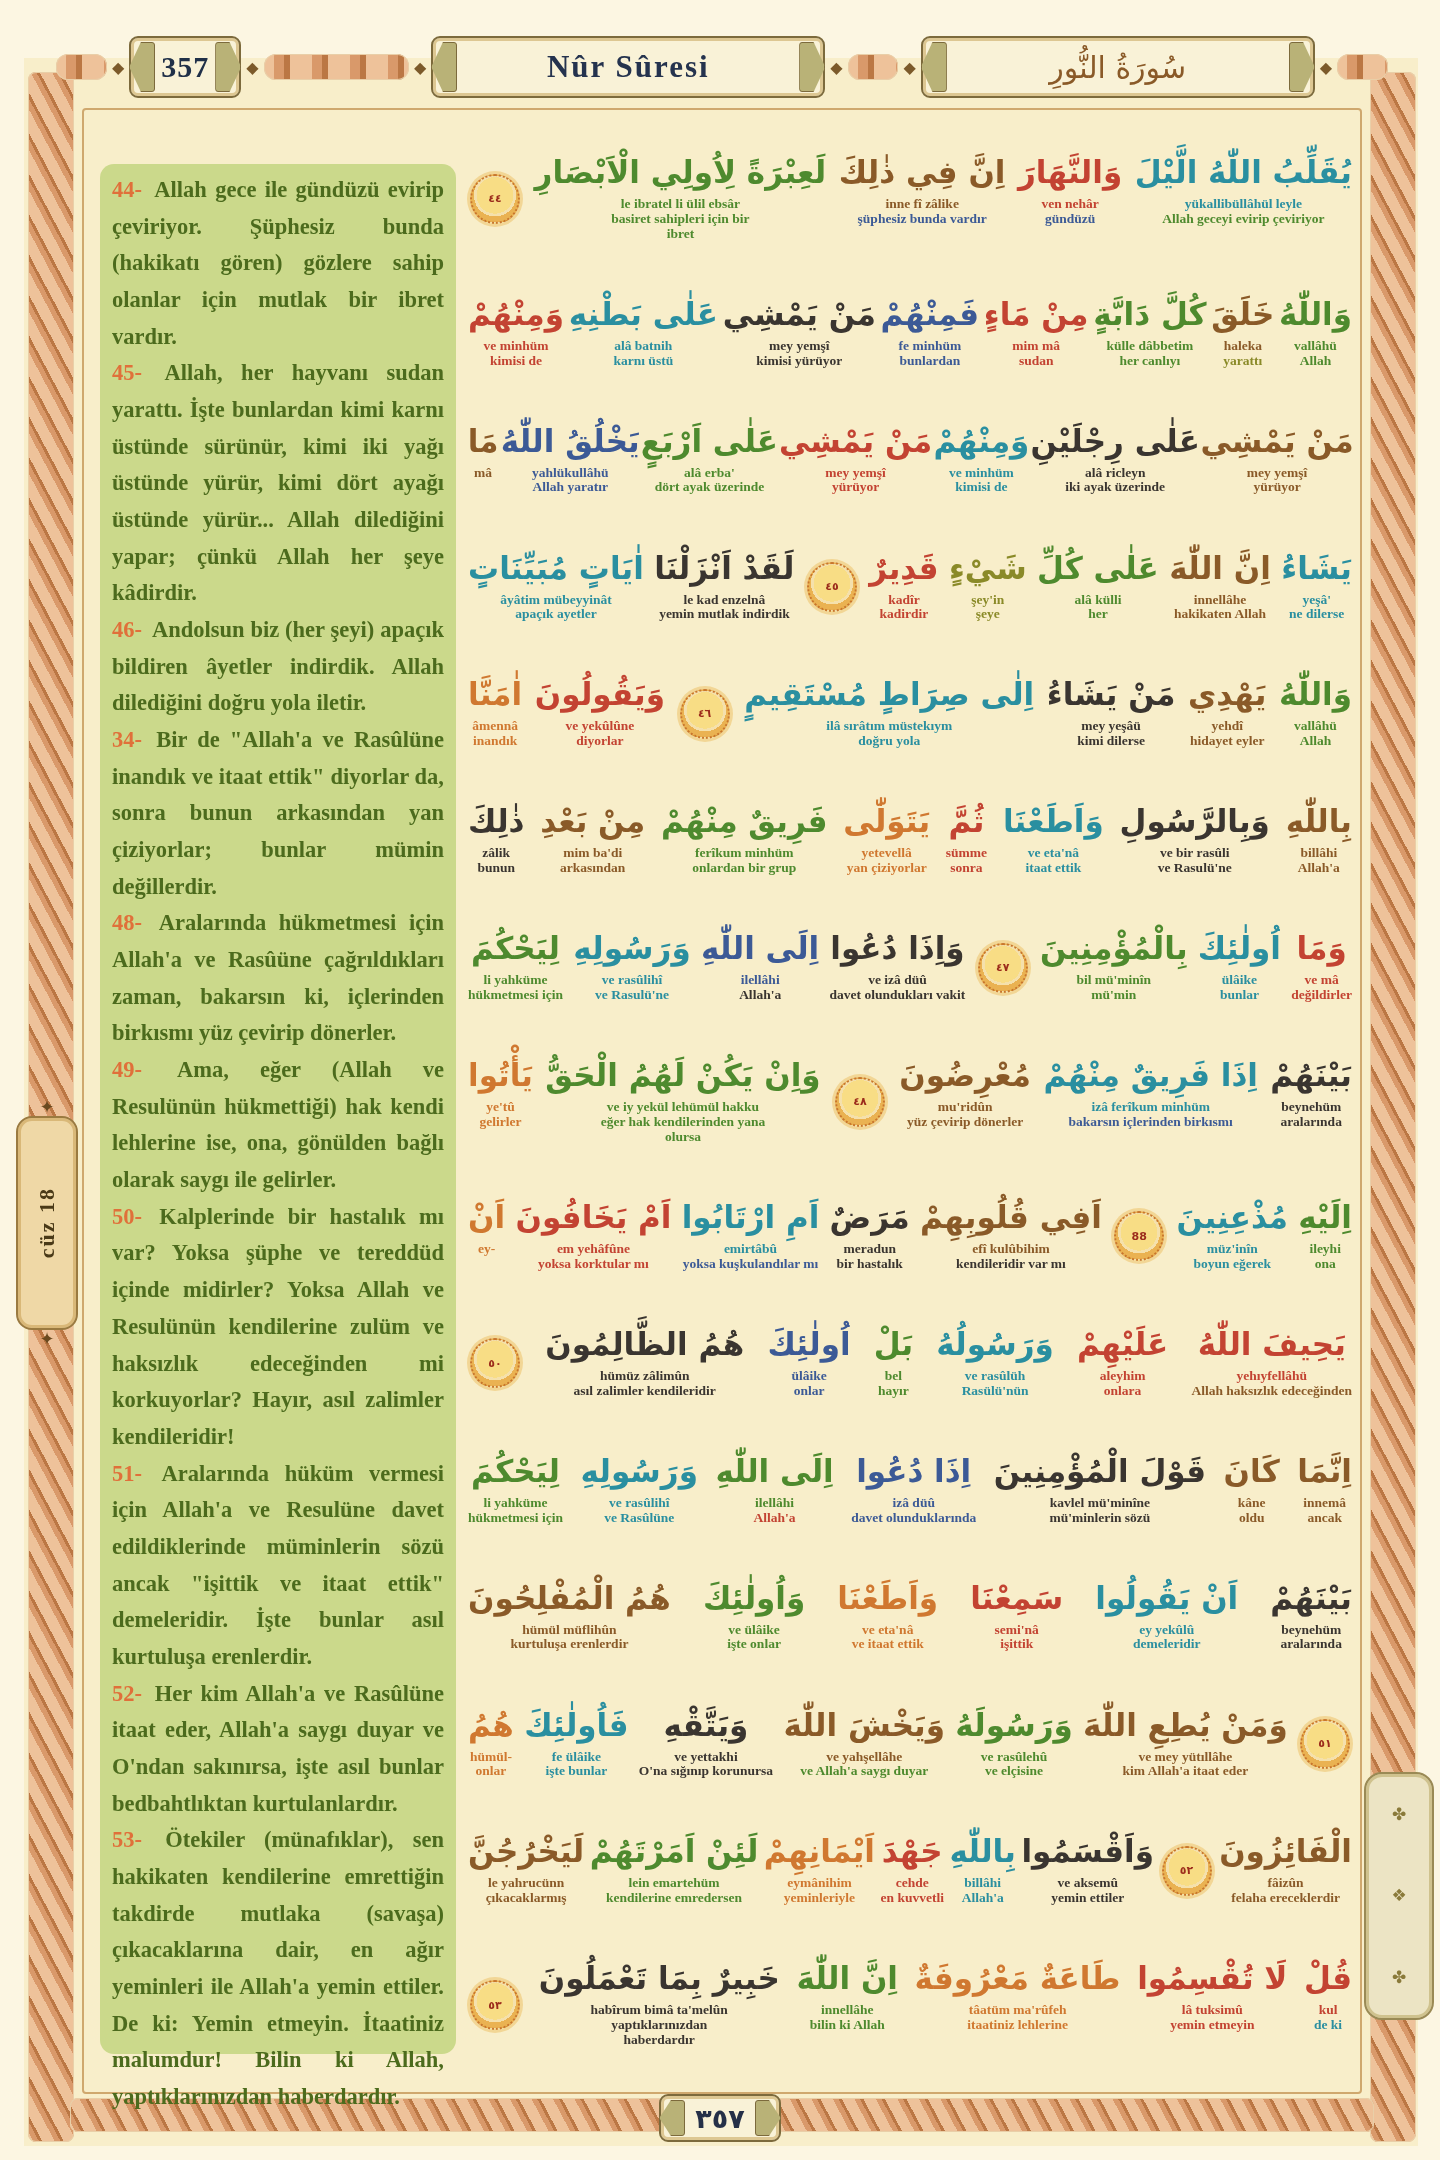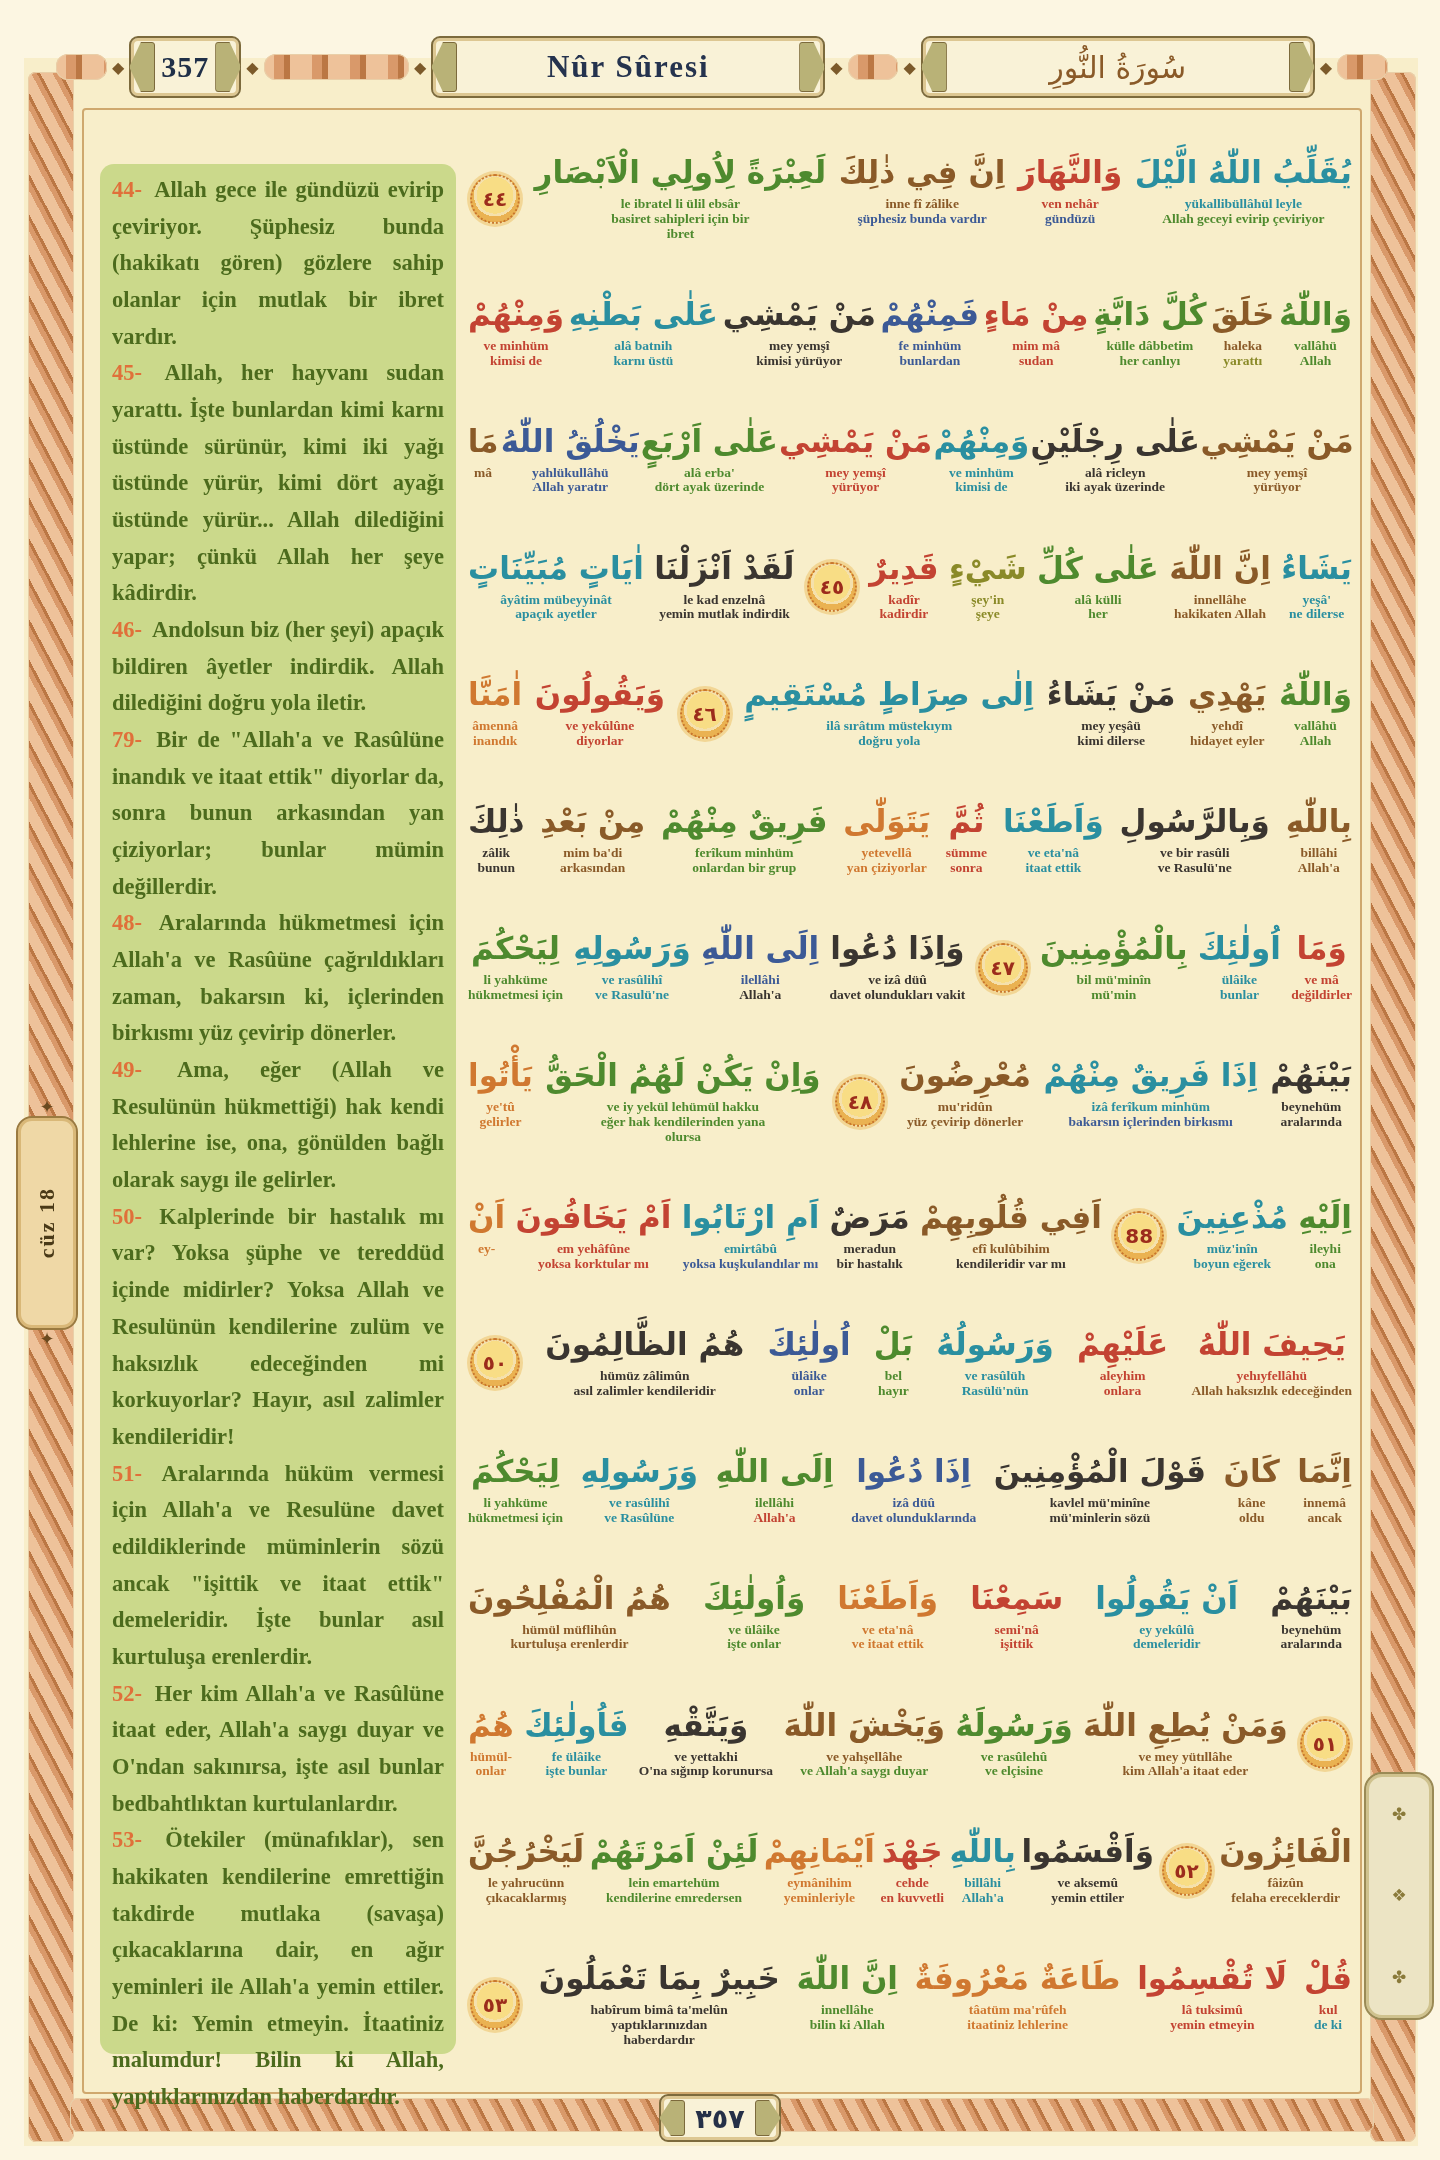--- a/index.html
+++ b/index.html
@@ -44,21 +44,21 @@
   .main{position:absolute;left:468px;top:150px;right:88px;bottom:112px;display:flex;
     flex-direction:column;justify-content:space-between;z-index:2;}
   .row{display:flex;direction:rtl;justify-content:space-between;align-items:flex-start;gap:4px;}
   .word{display:flex;flex-direction:column;align-items:center;min-width:0;}
   .ar{font-family:"DejaVu Sans",sans-serif;font-size:31px;font-weight:bold;line-height:1.45;white-space:nowrap;}
   .t1{font-size:13.5px;line-height:1.1;text-align:center;direction:ltr;font-weight:bold;margin-top:2px;}
   .t2{font-size:13.5px;line-height:1.1;text-align:center;direction:ltr;font-weight:bold;max-width:168px;}
   .marker{width:46px;height:46px;border-radius:50%;flex:0 0 auto;align-self:center;margin:6px 2px 0 2px;
     background:radial-gradient(circle at 50% 42%,#f8dd85 0 52%,#eab95240 52% 60%,#eab252 60% 78%,#d9952f 78% 100%);
     border:2px dotted #c8762c;box-shadow:0 0 0 3px #f2d695;display:flex;align-items:center;justify-content:center;}
-  .marker-num{color:#9c2c1c;font-size:20px;font-weight:bold;font-family:"DejaVu Sans",sans-serif;}
+  .marker-num{color:#9c2c1c;font-size:11px;font-weight:bold;font-family:"DejaVu Sans",sans-serif;}
   
   .c-teal{color:#2a8fa0;} .c-red{color:#c34332;} .c-green{color:#4e8a2e;}
   .c-brown{color:#8a5a28;} .c-black{color:#3a3530;} .c-orange{color:#d07830;}
   .c-navy{color:#3c5a96;} .c-olive{color:#8a8a28;}
   .m-teal{color:#2a8fa0;} .m-red{color:#c34332;} .m-green{color:#4e8a2e;}
   .m-brown{color:#8a5a28;} .m-black{color:#3a3530;} .m-orange{color:#d07830;}
   .m-navy{color:#3c5a96;} .m-olive{color:#8a8a28;}
   
   .footer{position:absolute;left:0;right:0;bottom:18px;display:flex;justify-content:center;z-index:4;}
   .footer .cart{padding:2px 34px;min-height:40px;}
@@ -108,21 +108,21 @@
     <span class="endcap r"></span>
   </div>
   <span class="diamond">◆</span>
   <div class="rope-seg small"></div>
 </div>
 
 <div class="sidebar" id="sidebar">
     <p class="verse"><span class="vnum">44- </span><span>Allah gece ile gündüzü evirip çeviriyor. Şüphesiz bunda (hakikatı gören) gözlere sahip olanlar için mutlak bir ibret vardır.</span></p>
     <p class="verse"><span class="vnum">45- </span><span>Allah, her hayvanı sudan yarattı. İşte bunlardan kimi karnı üstünde sürünür, kimi iki yağı üstünde yürür, kimi dört ayağı üstünde yürür... Allah dilediğini yapar; çünkü Allah her şeye kâdirdir.</span></p>
     <p class="verse"><span class="vnum">46- </span><span>Andolsun biz (her şeyi) apaçık bildiren âyetler indirdik. Allah dilediğini doğru yola iletir.</span></p>
-    <p class="verse"><span class="vnum">79- </span><span>Bir de "Allah'a ve Rasûlüne inandık ve itaat ettik" diyorlar da, sonra bunun arkasından yan çiziyorlar; bunlar mümin değillerdir.</span></p>
+    <p class="verse"><span class="vnum">34- </span><span>Bir de "Allah'a ve Rasûlüne inandık ve itaat ettik" diyorlar da, sonra bunun arkasından yan çiziyorlar; bunlar mümin değillerdir.</span></p>
     <p class="verse"><span class="vnum">48- </span><span>Aralarında hükmetmesi için Allah'a ve Rasûüne çağrıldıkları zaman, bakarsın ki, içlerinden birkısmı yüz çevirip dönerler.</span></p>
     <p class="verse"><span class="vnum">49- </span><span>Ama, eğer (Allah ve Resulünün hükmettiği) hak kendi lehlerine ise, ona, gönülden bağlı olarak saygı ile gelirler.</span></p>
     <p class="verse"><span class="vnum">50- </span><span>Kalplerinde bir hastalık mı var? Yoksa şüphe ve tereddüd içinde midirler? Yoksa Allah ve Resulünün kendilerine zulüm ve haksızlık edeceğinden mi korkuyorlar? Hayır, asıl zalimler kendileridir!</span></p>
     <p class="verse"><span class="vnum">51- </span><span>Aralarında hüküm vermesi için Allah'a ve Resulüne davet edildiklerinde müminlerin sözü ancak "işittik ve itaat ettik" demeleridir. İşte bunlar asıl kurtuluşa erenlerdir.</span></p>
     <p class="verse"><span class="vnum">52- </span><span>Her kim Allah'a ve Rasûlüne itaat eder, Allah'a saygı duyar ve O'ndan sakınırsa, işte asıl bunlar bedbahtlıktan kurtulanlardır.</span></p>
     <p class="verse"><span class="vnum">53- </span><span>Ötekiler (münafıklar), sen hakikaten kendilerine emrettiğin takdirde mutlaka (savaşa) çıkacaklarına dair, en ağır yeminleri ile Allah'a yemin ettiler. De ki: Yemin etmeyin. İtaatiniz malumdur! Bilin ki Allah, yaptıklarınızdan haberdardır.</span></p>
   </div>
 
 <div class="main" id="rows">
     <div class="row">

